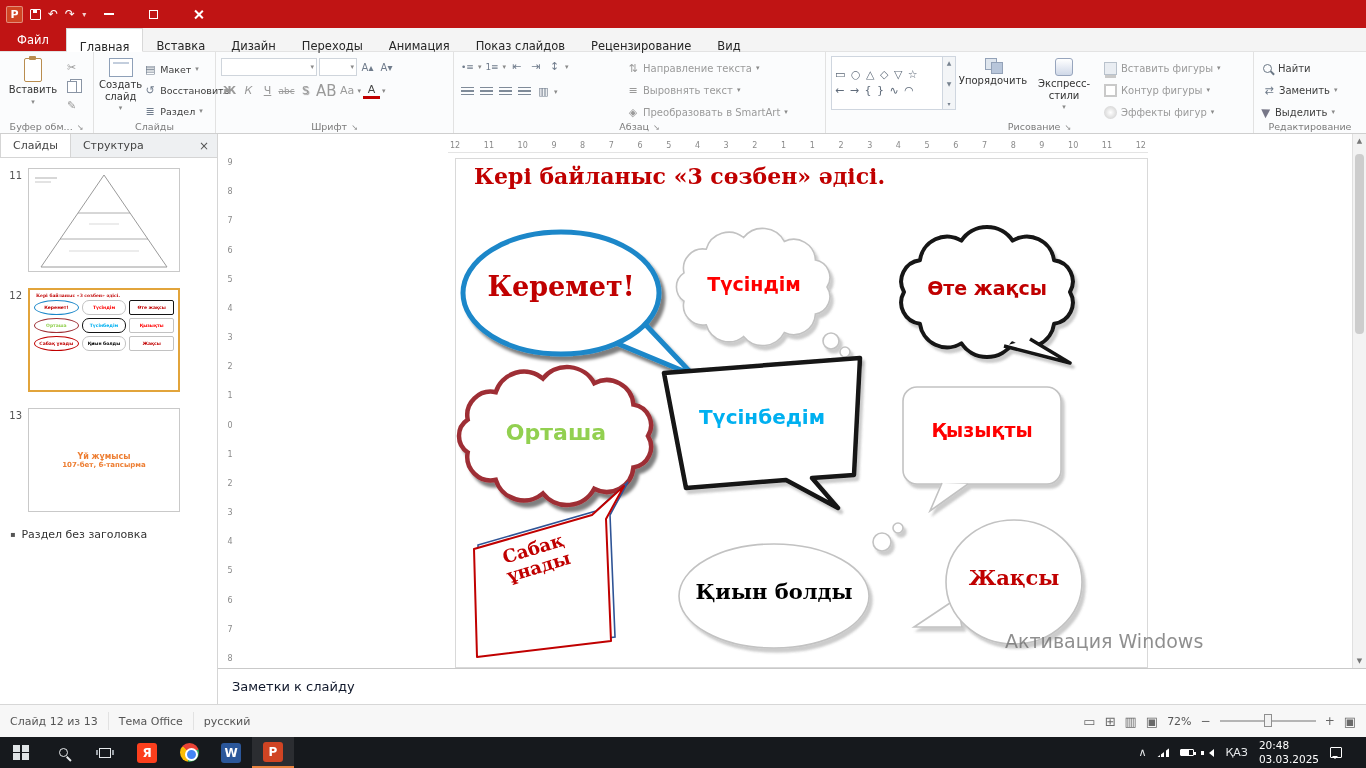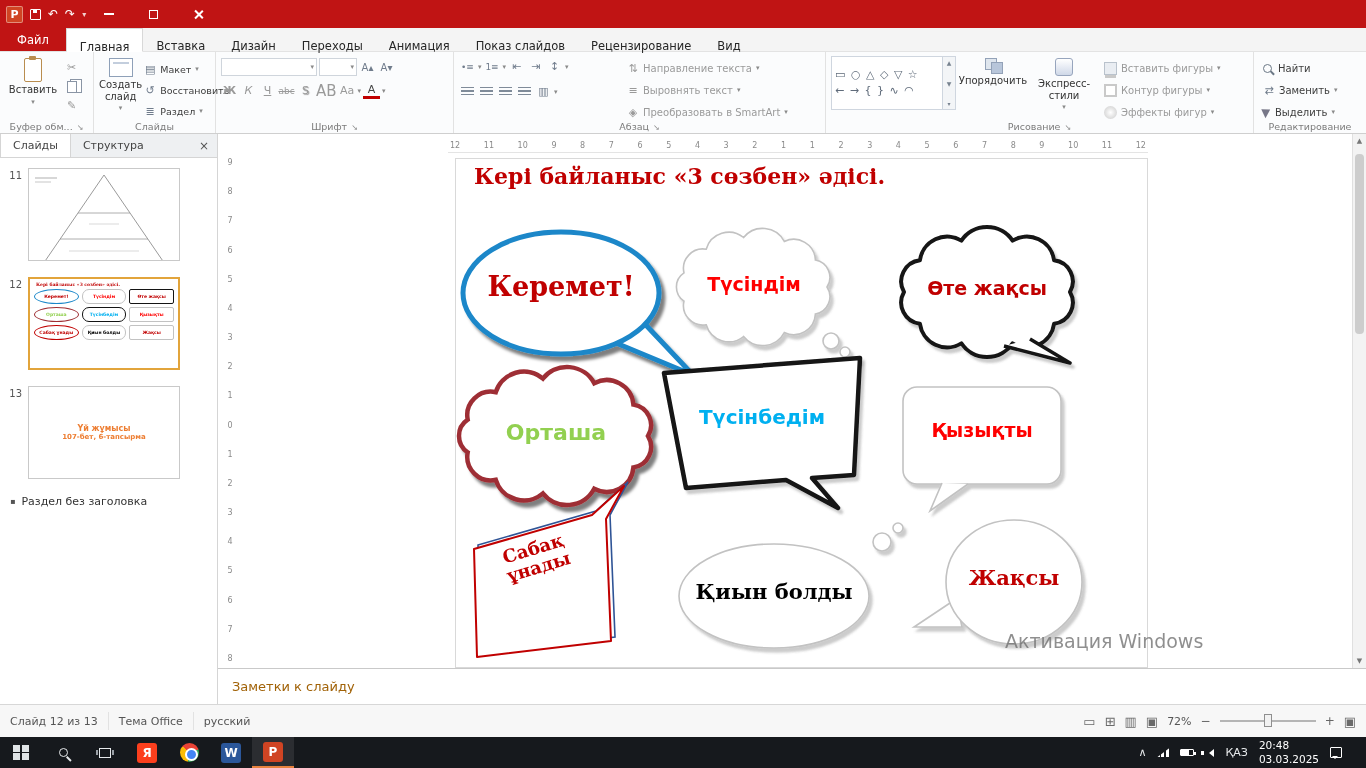--- a/index.html
+++ b/index.html
@@ -67,21 +67,21 @@
 .fontcolor{border-bottom:3px solid #c00000;line-height:1}
 
 #leftpanel{position:absolute;left:0;top:134px;width:218px;height:570px;background:#fff;border-right:1px solid #d5d5d5;z-index:20}
 .ptabs{height:24px;background:#eef0f2;display:flex;align-items:stretch;border-bottom:1px solid #d5d5d5}
 .ptab{padding:4px 12px;font-size:11px;color:#444;display:flex;align-items:center}
 .ptab.active{background:#fff;border-right:1px solid #d5d5d5;border-left:1px solid #d5d5d5}
 .pclose{margin-left:auto;padding:0 8px;display:flex;align-items:center;color:#555;font-size:12px}
 .thumbs{padding:10px 0 0 0}
 .thumbitem{display:flex;margin-bottom:16px}
 .tnum{width:28px;text-align:right;padding-right:6px;font-size:10px;color:#555;padding-top:2px}
-.tbox{width:152px;height:93px;border:1px solid #c9c9c9;background:#fff;overflow:hidden;position:relative}
+.tbox{width:152px;height:104px;border:1px solid #c9c9c9;background:#fff;overflow:hidden;position:relative}
 .thumbitem.selected .tbox{border:2px solid #e2a43b}
 .t13c{display:flex;flex-direction:column;align-items:center;justify-content:center;height:100%;color:#ed7d31;font-weight:bold;text-align:center}
 .t13l1{font-size:8px}.t13l2{font-size:7px}
 .minititle{font-size:4.5px;color:#c00000;font-weight:bold;padding:3px 0 1px 6px;font-family:"DejaVu Serif",serif}
 .minigrid{display:grid;grid-template-columns:1fr 1fr 1fr;gap:3px;padding:1px 4px}
 .mini{height:15px;border:1px solid #999;display:flex;align-items:center;justify-content:center;font-size:4.5px;font-weight:bold;overflow:hidden;background:#fff}
 .mini:nth-child(3n+1){border-radius:50%}
 .mini:nth-child(3n+2){border-radius:7px}
 .mini:nth-child(3n){border-radius:2px}
 .sectionrow{display:flex;align-items:center;gap:6px;padding-left:10px;font-size:11px;color:#333;margin-top:6px}
@@ -112,21 +112,21 @@
 .st-maroon{stroke:#9e2f34;stroke-width:4.5;fill:#fff}
 .st-redthin{stroke:#c00000;stroke-width:2;fill:#fff;stroke-linejoin:round}
 .st-bluethin{stroke:#2f5496;stroke-width:1.6;fill:none}
 #vscroll{position:absolute;right:0;top:134px;width:14px;height:570px;background:#f3f3f3;border-left:1px solid #e0e0e0;display:flex;flex-direction:column;align-items:center;z-index:6}
 .sarrow{font-size:7px;color:#777;padding:3px 0}
 .strack{flex:1;width:100%;position:relative}
 .sthumb{position:absolute;left:2px;right:2px;top:6px;height:180px;background:#cdcdcd;border-radius:4px}
 .snav{font-size:9px;color:#666;transform:rotate(90deg);padding:4px 0}
 
 
-#notes{position:absolute;left:218px;top:668px;width:1148px;height:36px;background:#fff;border-top:1px solid #c9c9c9;display:flex;align-items:center;padding-left:14px;color:#a16207;font-size:13px;z-index:10}
+#notes{position:absolute;left:218px;top:668px;width:1148px;height:36px;background:#fff;border-top:1px solid #c9c9c9;display:flex;align-items:center;padding-left:14px;color:#0f172a;font-size:13px;z-index:10}
 #statusbar{position:absolute;left:0;top:704px;width:1366px;height:33px;background:#f7f7f7;border-top:1px solid #d7d7d7;display:flex;align-items:center;font-size:11px;color:#555;z-index:25}
 .stitem{padding:0 10px;border-right:1px solid #e2e2e2;height:18px;display:flex;align-items:center}
 .stright{margin-left:auto;display:flex;align-items:center;gap:9px;padding-right:10px}
 .viewic{font-size:13px;color:#6a6a6a}
 .ztrack{width:96px;height:2px;background:#b5b5b5;position:relative}
 .zthumb{position:absolute;left:44px;top:-6px;width:8px;height:13px;background:#f2f2f2;border:1px solid #8f8f8f}
 .zbtn{font-size:12px;color:#666}
 #watermark{position:absolute;left:1005px;top:630px;width:340px;color:rgba(112,112,112,.78);z-index:40;pointer-events:none}
 .wm1{font-size:19px;margin-bottom:12px}
 .wm2{font-size:12.5px;line-height:1.4}

